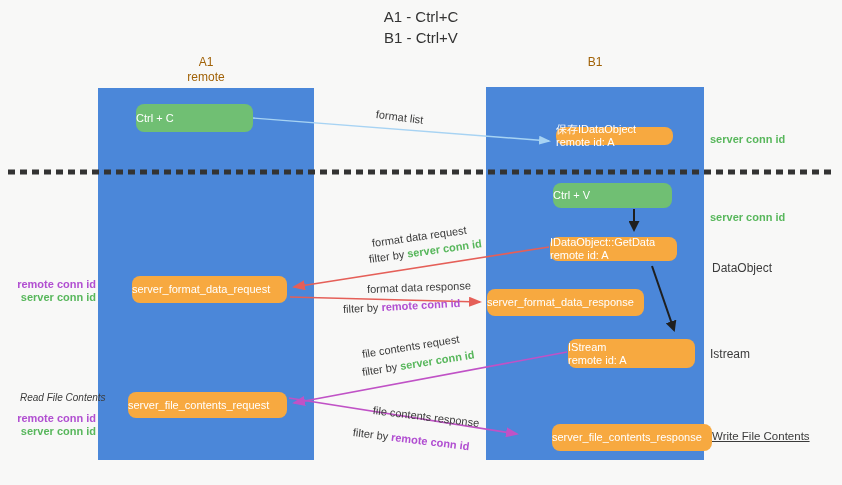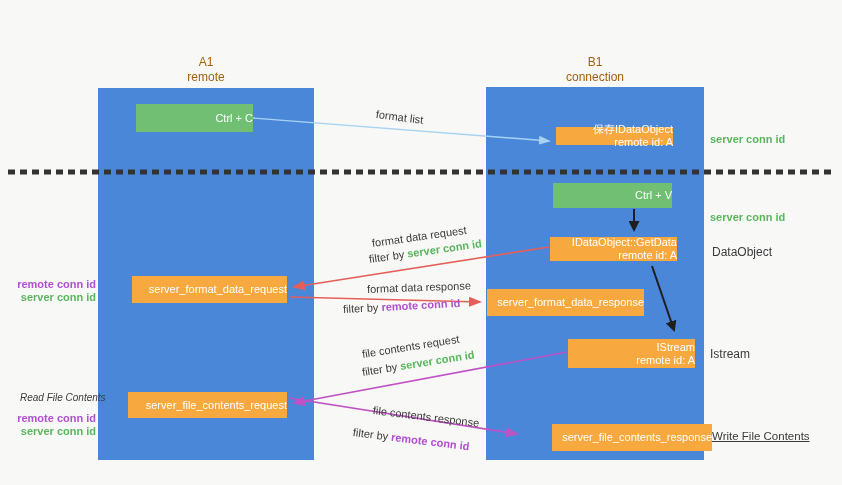--- a/index.html
+++ b/index.html
@@ -7,51 +7,55 @@
     position:relative;width:842px;height:485px;overflow:hidden;
     background:#f8f8f7;
     font-family:"Liberation Sans","DejaVu Sans",sans-serif;
     color:#3b3b3b;
   }
   .abs{position:absolute;}
   .title{left:0;right:0;top:6px;text-align:center;font-size:15px;line-height:21px;color:#333;}
   .lane-header{text-align:center;font-size:12px;line-height:15px;color:#a16207;}
   .lane{background:var(--lane_blue,#4b87d9);}
   .node{
-    display:flex;flex-direction:column;justify-content:center;align-items:flex-end;
+    display:flex;flex-direction:column;justify-content:center;align-items:flex-start;
     color:#fff;font-size:11px;line-height:13px;text-align:center;white-space:nowrap;
     z-index:2;
+    border-radius:8px;
   }
   .node.green{background:var(--box_green,#70bf73);}
   .node.orange{background:var(--box_orange,#f7a940);}
   svg.arrows{position:absolute;left:0;top:0;z-index:3;pointer-events:none;}
   .a-blue{stroke:var(--arrow_blue,#a7d3f3);stroke-width:1.4;}
   .a-red{stroke:var(--arrow_red,#e55f58);stroke-width:1.6;}
   .a-mag{stroke:var(--arrow_magenta,#c052c6);stroke-width:1.6;}
   .a-black{stroke:#1f1f1f;stroke-width:2;}
   .dotted{stroke:#333;stroke-width:5;stroke-dasharray:7 5;}
   .flbl{font-size:11px;white-space:nowrap;transform-origin:left center;z-index:4;color:#3b3b3b;}
   .green-t{color:var(--text_green,#58b75c);font-weight:bold;}
   .purple-t{color:var(--text_purple,#b14fd1);font-weight:bold;}
   .side{font-size:12px;white-space:nowrap;z-index:4;}
   .pair{width:84px;text-align:right;font-size:11px;line-height:13px;font-weight:bold;white-space:nowrap;}
 </style>
 </head>
 <body>
 
 <div class="canvas">
 
+  <div class="abs title">
+    <div>A1 - Ctrl+C</div>
+    <div>B1 - Ctrl+V</div>
+  </div>
 
   <div class="abs lane-header" style="left:98px;top:55px;width:216px;">
     <div>A1</div>
     <div>remote</div>
   </div>
   <div class="abs lane-header" style="left:486px;top:55px;width:218px;">
     <div>B1</div>
-    <div>connection</div>
   </div>
 
   <div class="abs lane" style="left:98px;top:88px;width:216px;height:372px;"></div>
   <div class="abs lane" style="left:486px;top:87px;width:218px;height:373px;"></div>
 
   <svg class="arrows" width="842" height="485" viewBox="0 0 842 485">
     <defs>
       <marker id="mblue" markerUnits="userSpaceOnUse" markerWidth="12" markerHeight="9" refX="10" refY="4.5" orient="auto">
         <path d="M0,0 L12,4.5 L0,9 Z" fill="#a7d3f3"></path>
       </marker>
@@ -135,21 +139,21 @@
   </div>
 
   <div class="abs flbl" style="left:373px;top:404px;transform:rotate(7deg);">file contents response</div>
   <div class="abs flbl" style="left:353px;top:426px;transform:rotate(7deg);">
     <span>filter by</span>
     <span class="purple-t">remote conn id</span>
   </div>
 
   <div class="abs side green-t" style="left:710px;top:133px;font-size:11px;">server conn id</div>
   <div class="abs side green-t" style="left:710px;top:211px;font-size:11px;">server conn id</div>
-  <div class="abs side" style="left:712px;top:245px;text-align:right;">DataObject</div>
+  <div class="abs side" style="left:712px;top:261px;text-align:right;">DataObject</div>
   <div class="abs side" style="left:710px;top:347px;">Istream</div>
   <div class="abs side" style="left:712px;top:430px;font-size:11.5px;text-decoration:underline;">Write File Contents</div>
 
   <div class="abs pair" style="left:12px;top:278px;">
     <div class="purple-t">remote conn id</div>
     <div class="green-t">server conn id</div>
   </div>
   <div class="abs side" style="left:20px;top:392px;font-size:10px;font-style:italic;">Read File Contents</div>
   <div class="abs pair" style="left:12px;top:412px;">
     <div class="purple-t">remote conn id</div>

